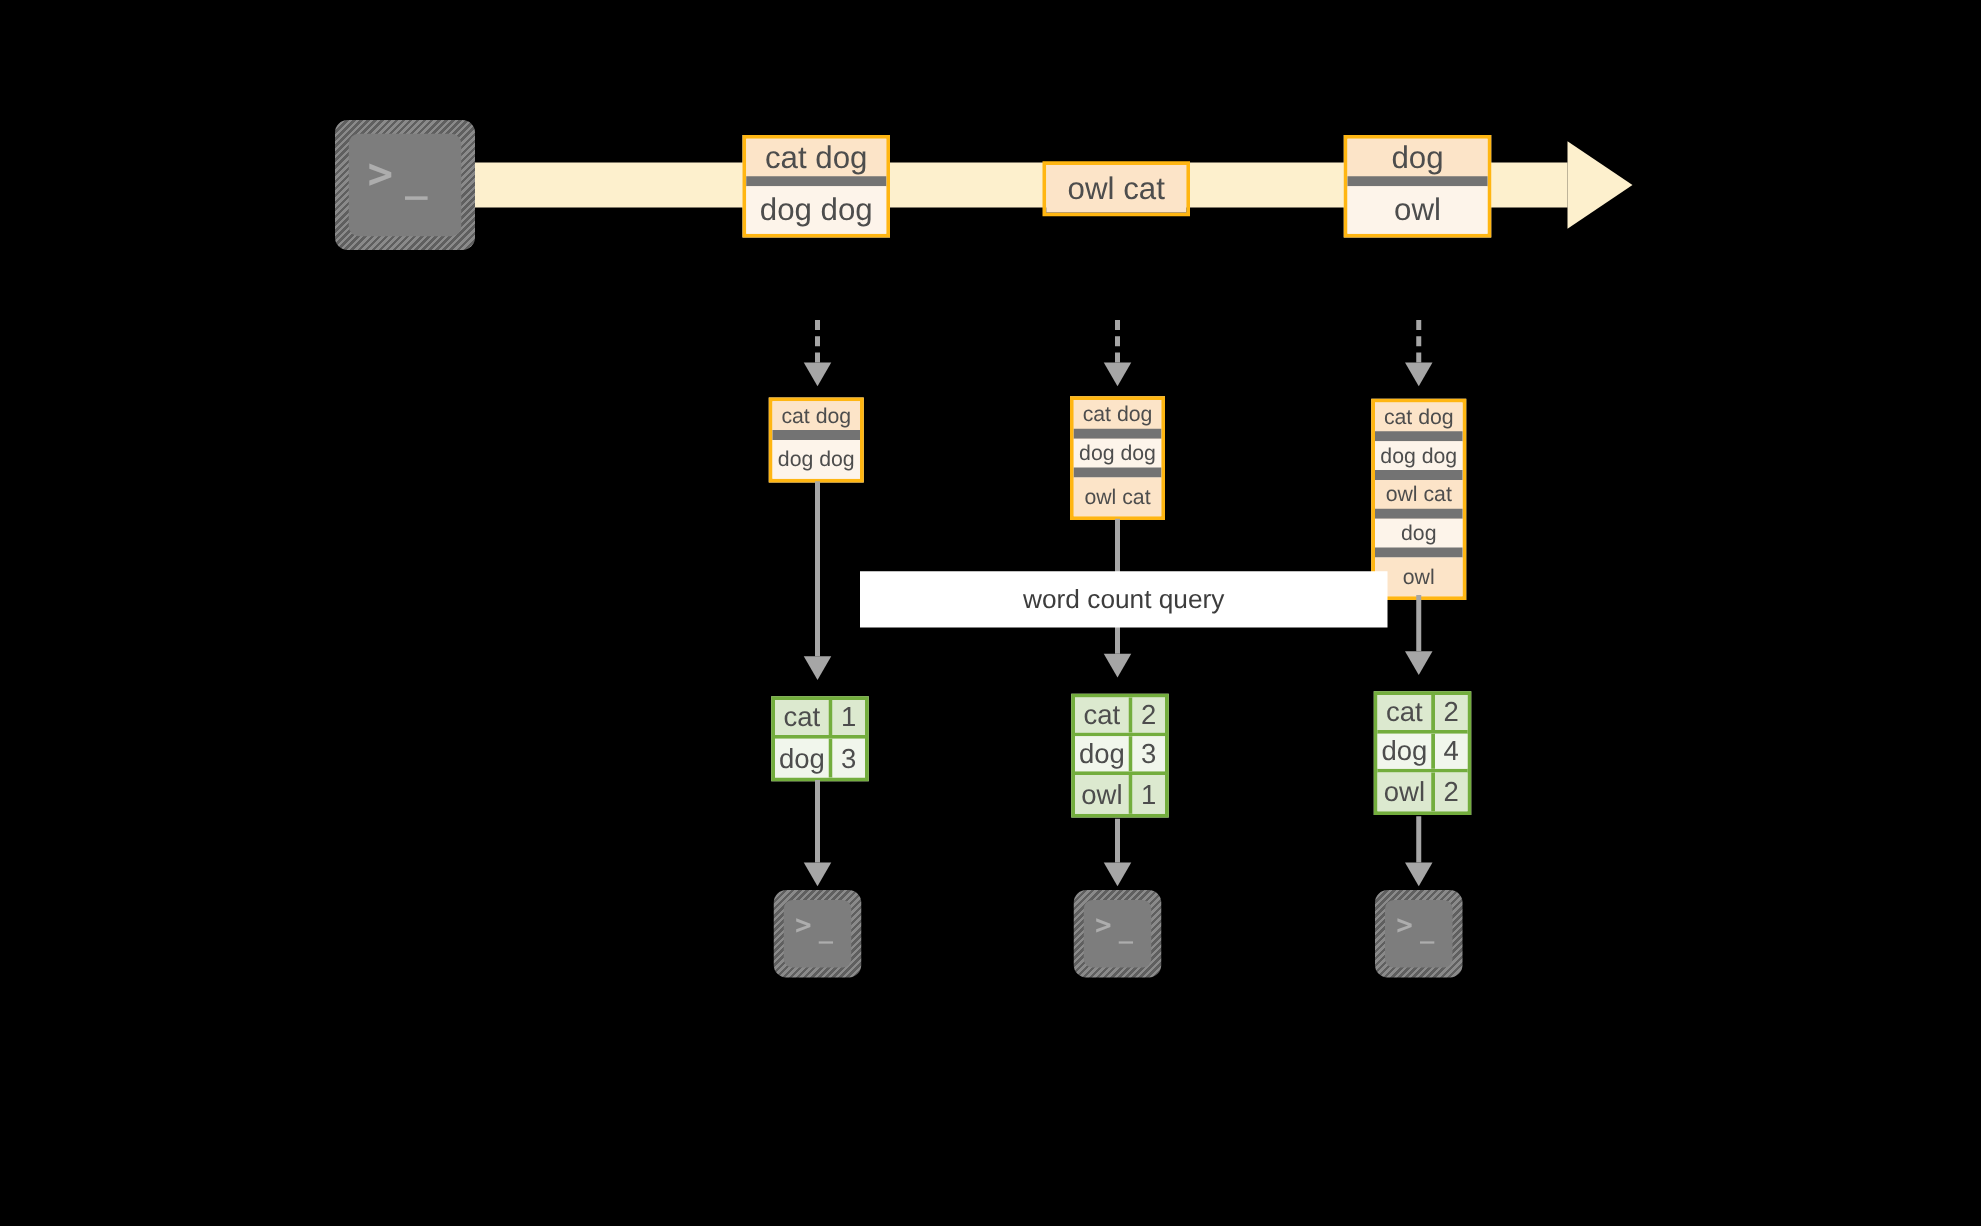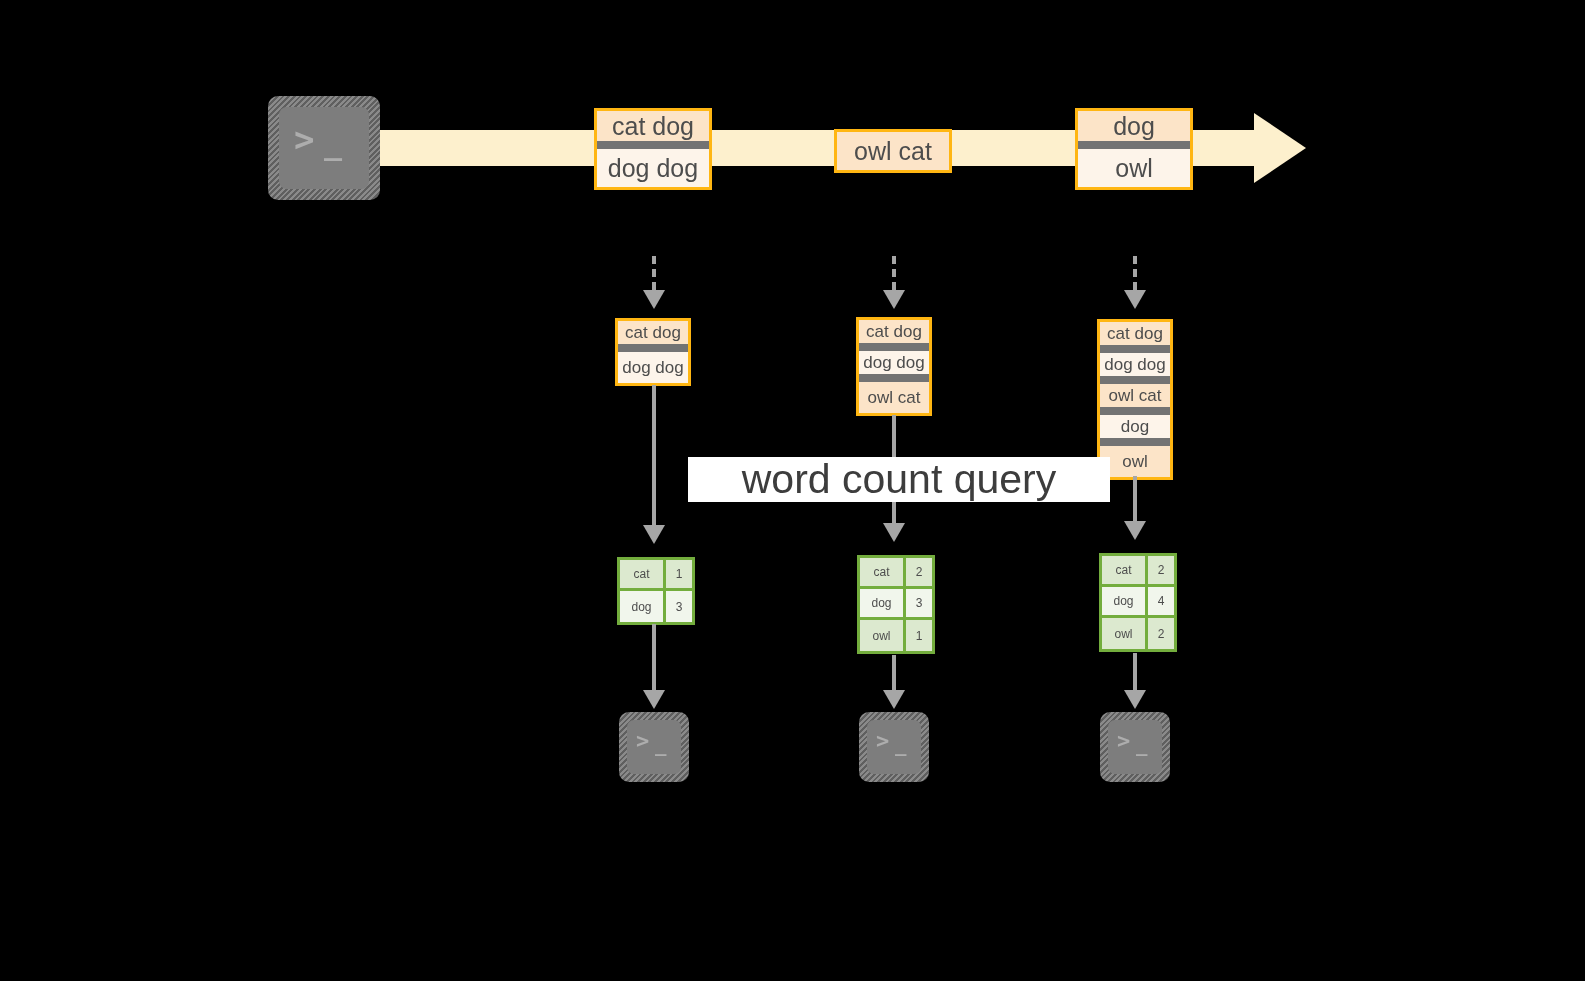--- a/index.html
+++ b/index.html
@@ -97,21 +97,21 @@
     border-bottom: 3px solid #73ad3d;
   }
   .rtable .trow:last-child { border-bottom: none; }
   .rtable .trow.shade .cell { background: #dce9cf; }
   .rtable .trow.pale  .cell { background: #f1f6ec; }
   .rtable .cell {
     display: flex;
     align-items: center;
     justify-content: center;
     color: #4d4d4d;
-    font-size: 12px;
+    font-size: 22px;
     white-space: nowrap;
   }
   .rtable .cell.word {
     width: 46px;
     border-right: 3px solid #73ad3d;
   }
   .rtable .cell.count { width: 26px; }
 
   
   .vline {
@@ -135,21 +135,21 @@
   
   .banner {
     position: absolute;
     background: #ffffff;
     display: flex;
     align-items: center;
     justify-content: center;
   }
   .banner span {
     color: #3d3d3d;
-    font-size: 41px;
+    font-size: 21px;
     white-space: nowrap;
   }
 </style>
 </head>
 <body>
 
 <div id="canvas">
 
   <div class="stream-band" style="left:368px; top:130px; width:886px; height:36px;"></div>
   <div class="stream-head" style="left:1254px; top:113px;"></div>

